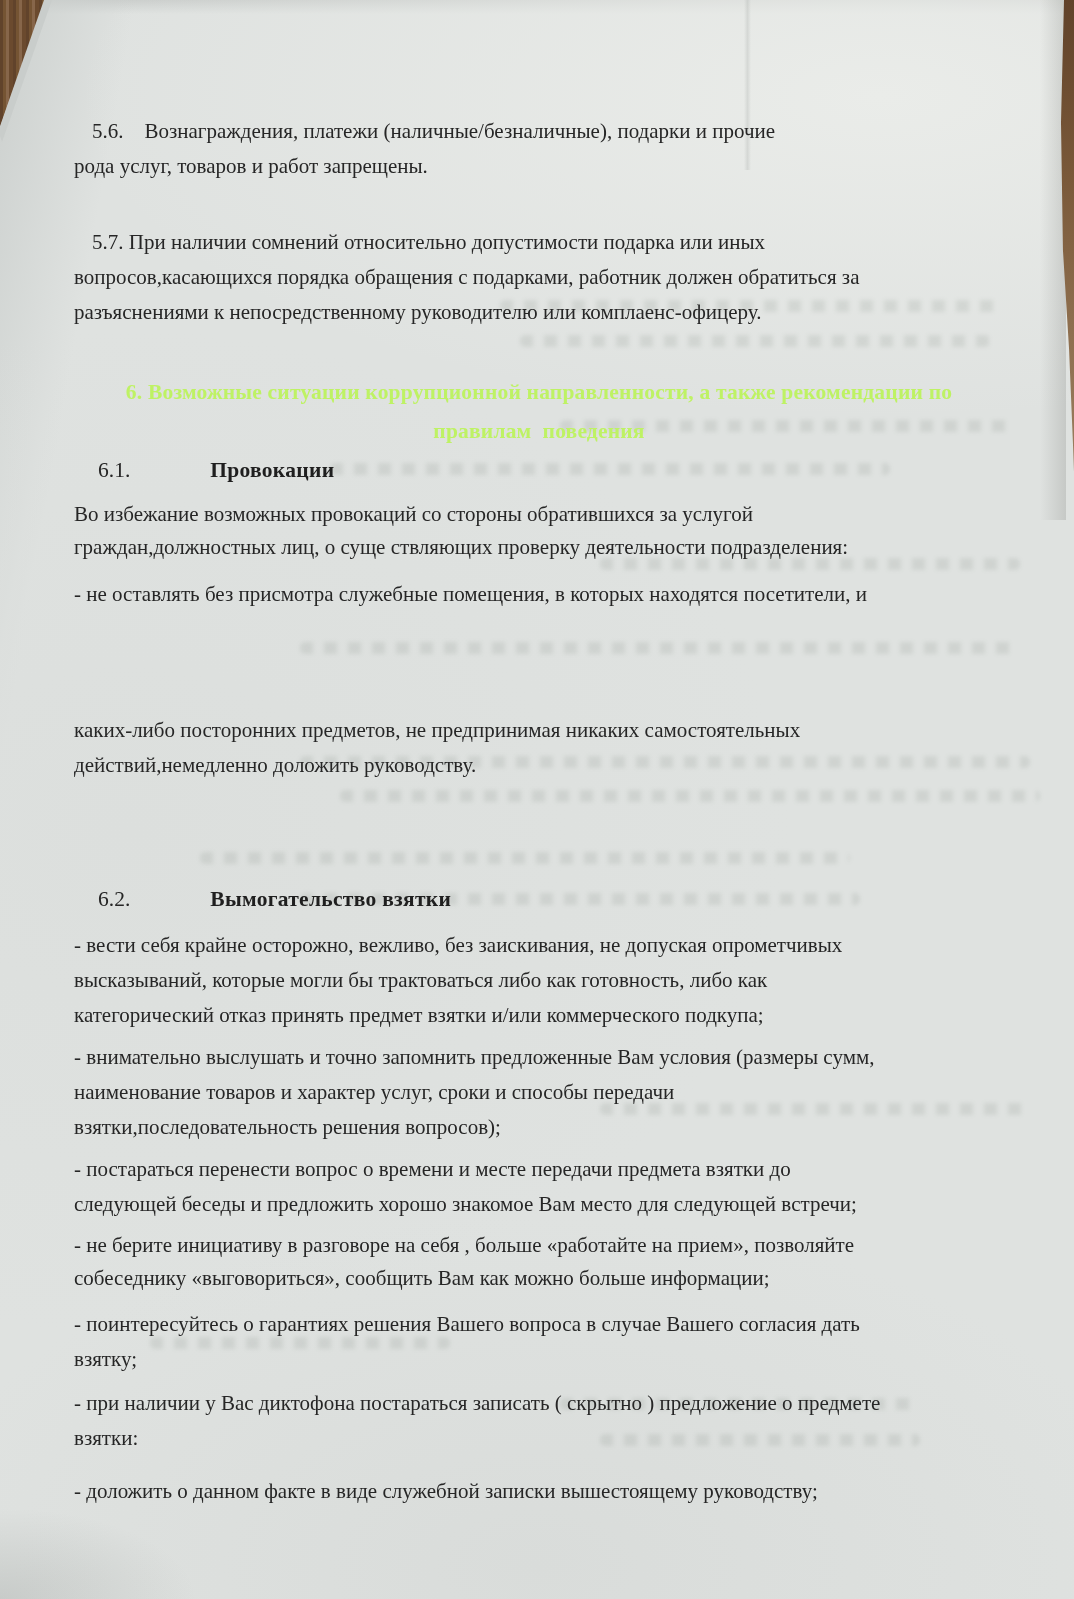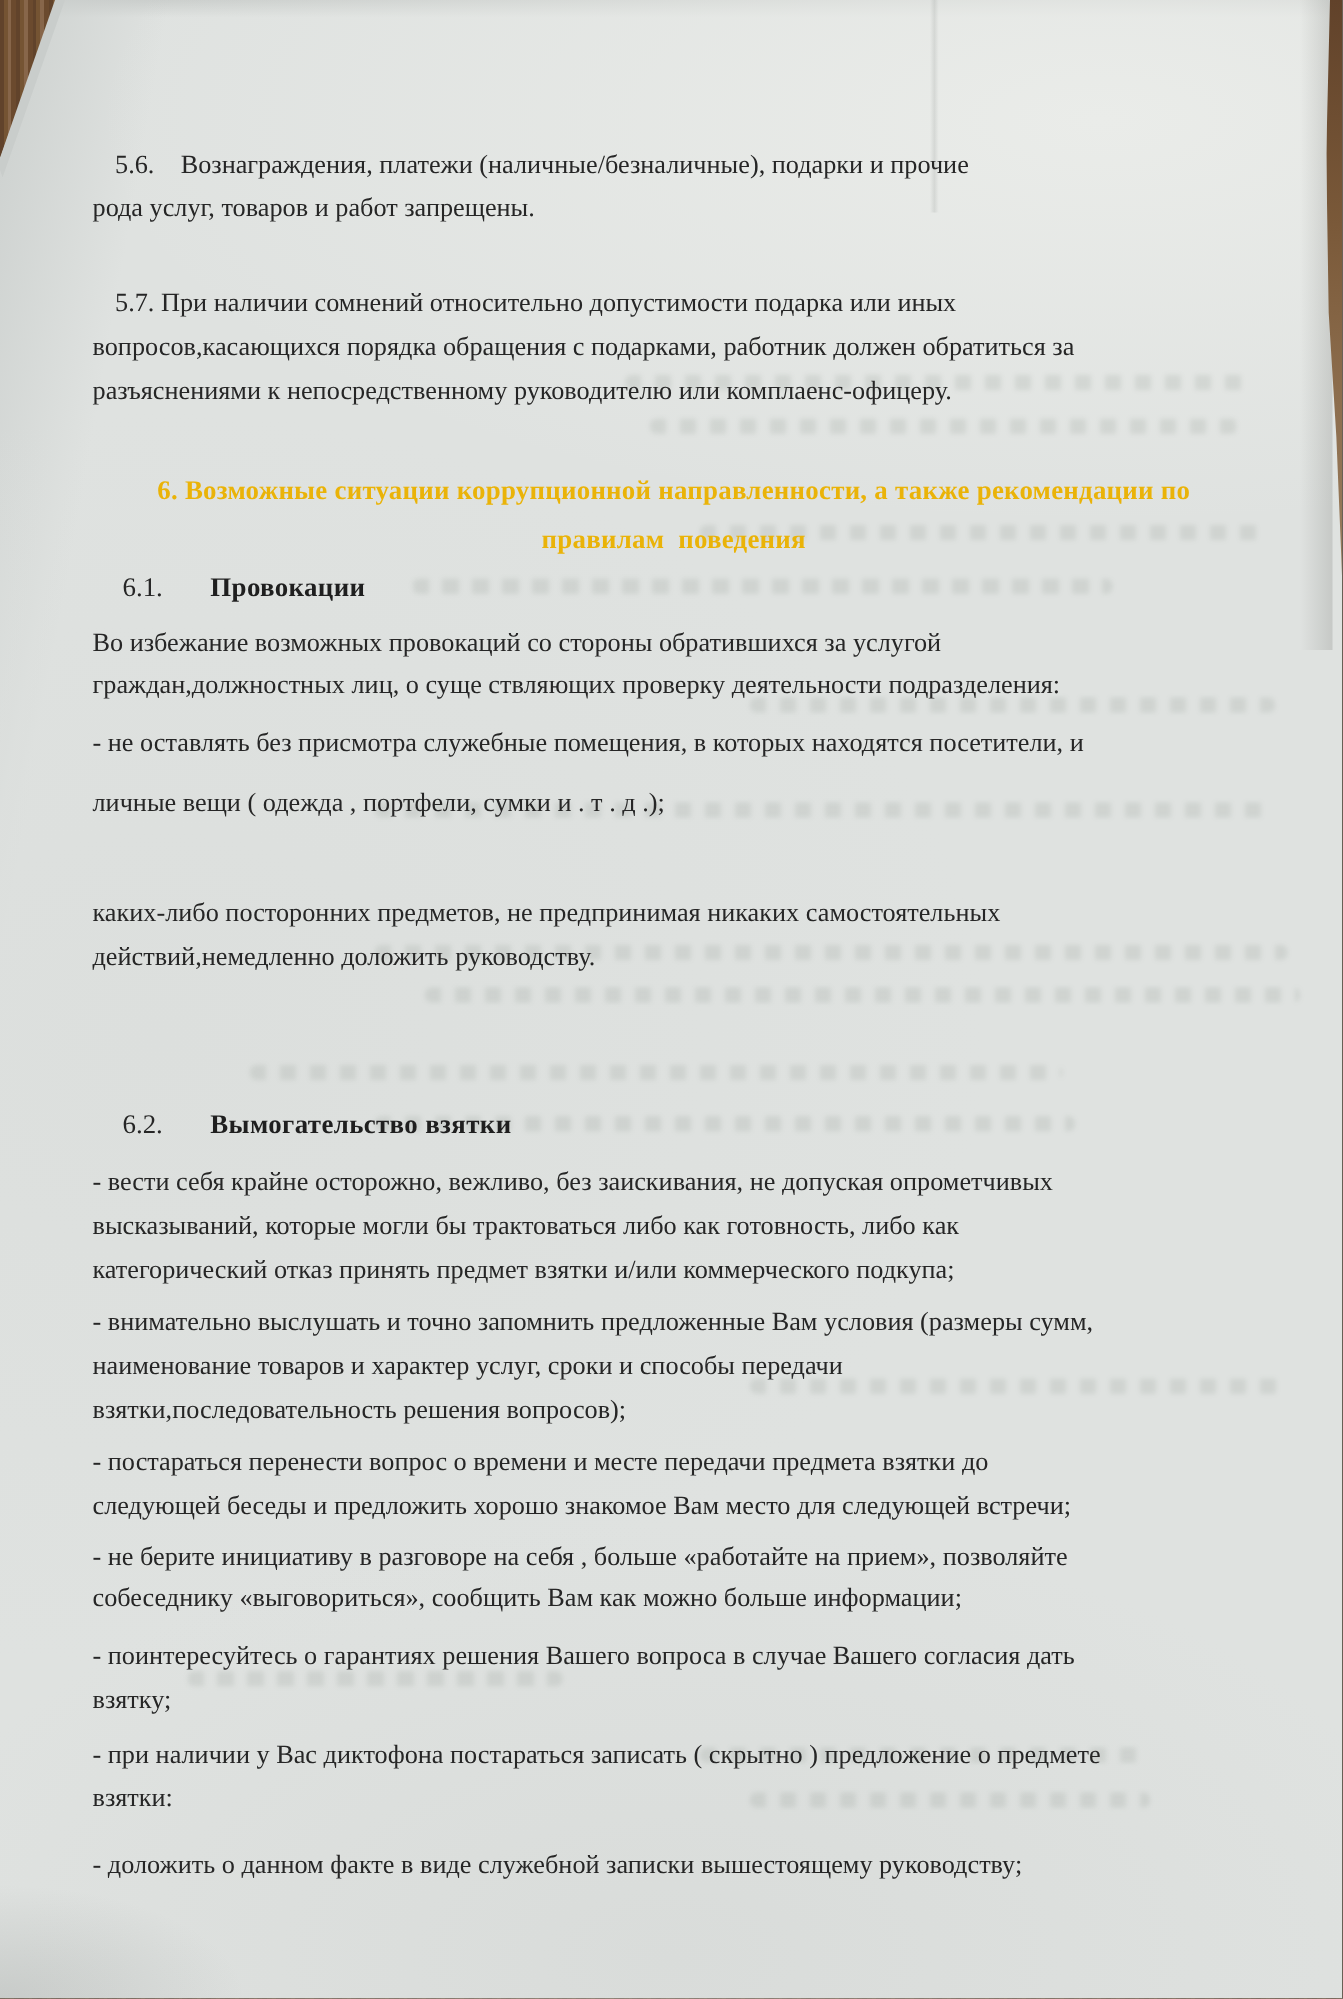--- a/index.html
+++ b/index.html
@@ -62,24 +62,24 @@
     position:absolute;height:12px;border-radius:5px;
     background:repeating-linear-gradient(90deg, rgba(104,116,106,.24) 0 13px, rgba(104,116,106,0) 13px 24px);
     filter:blur(2.2px);
     opacity:.55;
   }
   
   .page-text{position:absolute;inset:0;color:#262626;}
   .block{position:absolute;left:74px;width:930px;font-size:21px;line-height:35px;}
   .line{white-space:pre;}
   .indent .line:first-child{text-indent:18px;}
-  .heading{font-weight:bold;text-align:center;line-height:39px;font-size:21.5px;color:#eab308;letter-spacing:.2px;}
+  .heading{font-weight:bold;text-align:center;line-height:39px;font-size:21.5px;color:#bef264;letter-spacing:.2px;}
   .subheading{padding-left:24px;font-size:21.5px;}
   .sub-num{margin-right:38px;}
-  .sub-title{font-weight:bold;color:#1f1f1f;letter-spacing:.3px;}
+  .sub-title{font-weight:bold;color:#1f1f1f;letter-spacing:.3px;margin-left:42px;}
   .lh33{line-height:33px;}
 </style>
 </head>
 <body>
 
 <div class="photo">
   <div class="wood-base"></div>
   <div class="paper"></div>
   <div class="paper-rim"></div>
   <div class="wood-corner"></div>
@@ -120,23 +120,20 @@
     <div class="block subheading" style="top:453px">
       <span class="sub-num">6.1.</span><span class="sub-title">Провокации</span>
     </div>
     <div class="block lh33" style="top:498px">
         <div class="line">Во избежание возможных провокаций со стороны обратившихся за услугой</div>
         <div class="line">граждан,должностных лиц, о суще ствляющих проверку деятельности подразделения:</div>
       </div>
     <div class="block" style="top:577px">
         <div class="line">- не оставлять без присмотра служебные помещения, в которых находятся посетители, и</div>
       </div>
-    <div class="block" style="top:625px">
-        <div class="line">личные вещи ( одежда , портфели, сумки и . т . д .);</div>
-      </div>
     <div class="block" style="top:713px">
         <div class="line">каких-либо посторонних предметов, не предпринимая никаких самостоятельных</div>
         <div class="line">действий,немедленно доложить руководству.</div>
       </div>
     <div class="block subheading" style="top:882px">
       <span class="sub-num">6.2.</span><span class="sub-title">Вымогательство взятки</span>
     </div>
     <div class="block" style="top:928px">
         <div class="line">- вести себя крайне осторожно, вежливо, без заискивания, не допуская опрометчивых</div>
         <div class="line">высказываний, которые могли бы трактоваться либо как готовность, либо как</div>

